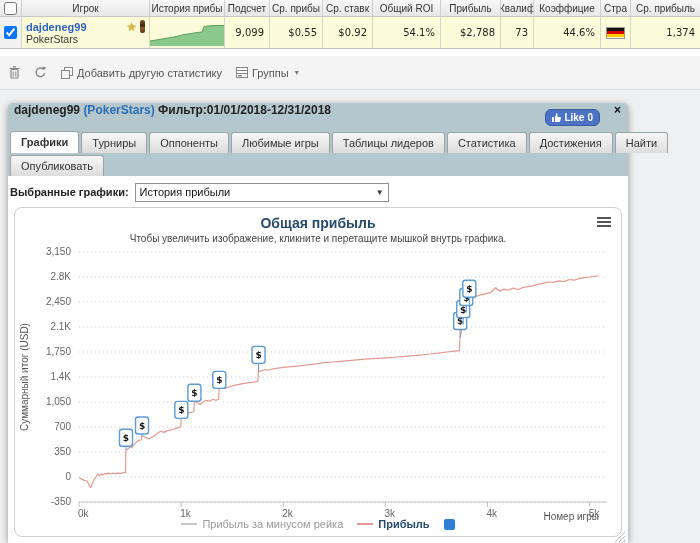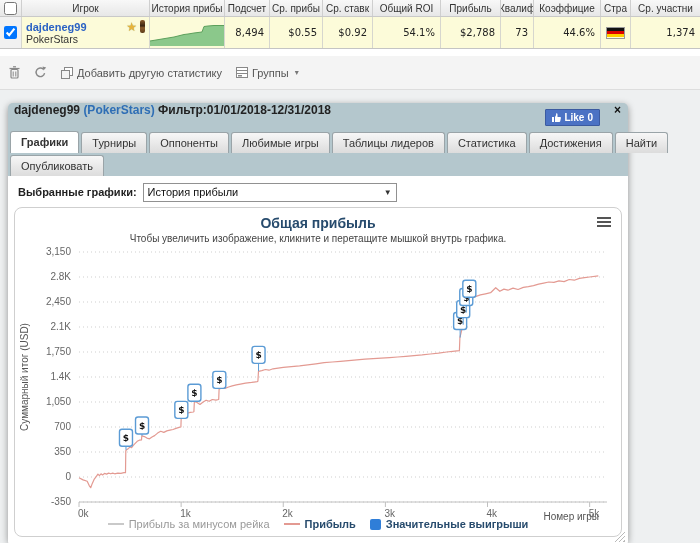--- a/index.html
+++ b/index.html
@@ -40,35 +40,35 @@
   
   .page-rest { height:461px; background:#eef0f1; }
 
   
   .panel { position:relative; width:620px; height:440px; margin-left:8px; top:13px;
            background:#b4c7cd; border-radius:5px; box-shadow:0 2px 7px rgba(0,0,0,.4); }
   .panel-header { position:relative; height:28px; display:flex; padding:0 6px; }
   .panel-title { font-size:12px; font-weight:bold; color:#222; }
   .panel-title .site { color:#2e6eb5; }
   .like-btn { position:absolute; right:28px; top:6px; height:17px; background:#4b72c4; border:1px solid #3b5aa0;
-              border-radius:1px; color:#fff; font-size:10px; font-weight:bold; display:flex; align-items:center;
+              border-radius:6px; color:#fff; font-size:10px; font-weight:bold; display:flex; align-items:center;
               gap:3px; padding:0 6px; cursor:pointer; }
   .close-x { position:absolute; right:7px; top:0px; font-size:12px; font-weight:bold; color:#111; cursor:pointer; }
 
   .tabs { padding:0 0 0 2px; }
   .tabrow { display:flex; gap:2px; height:22px; align-items:flex-end; }
   .tab { background:linear-gradient(#f7f7f7,#dcdcdc); border:1px solid #9aa4a8; border-bottom:none;
          border-radius:3px 3px 0 0; font-size:11px; color:#333; padding:4px 10px 4px 10px; height:21px;
          white-space:nowrap; cursor:pointer; }
   .tab.active { background:#fff; font-weight:bold; height:22px; position:relative; z-index:2; }
   .tabrow2 { margin-top:1px; }
 
   .panel-content { background:#fff; height:369px; border-radius:0 0 4px 4px; position:relative; padding-top:6px; }
 
-  .select-row { display:flex; align-items:center; padding-left:10px; height:20px; }
+  .select-row { display:flex; align-items:center; padding-left:2px; height:20px; }
   .select-label { font-size:11px; font-weight:bold; color:#222; margin-right:6px; }
   .gselect { width:254px; height:19px; border:1px solid #919191; background:#fff; display:flex;
              align-items:center; font-size:11px; color:#111; padding:0 4px; cursor:pointer; }
   .gselect .arrow { margin-left:auto; font-size:8px; color:#333; }
 
   
   .chart-box { margin:5px 6px 0 6px; height:330px; border:1px solid #cfcfcf; border-radius:8px;
                position:relative; background:#fff; overflow:hidden; }
   .chart-title { text-align:center; font-size:14px; font-weight:bold; color:#274b6d; margin-top:7px; }
   .chart-subtitle { text-align:center; font-size:10px; color:#444; margin-top:2px; }
@@ -104,21 +104,21 @@
     <div class="hcell c1">Игрок</div>
     <div class="hcell c2">История прибы</div>
     <div class="hcell c3">Подсчет</div>
     <div class="hcell c4">Ср. прибы</div>
     <div class="hcell c5">Ср. ставк</div>
     <div class="hcell c6">Общий ROI</div>
     <div class="hcell c7">Прибыль</div>
     <div class="hcell c8">Квалиф</div>
     <div class="hcell c9">Коэффицие</div>
     <div class="hcell c10">Стра</div>
-    <div class="hcell c11">Ср. участни</div>
+    <div class="hcell c11">Ср. прибыль</div>
   </div>
   <div class="trow drow">
     <div class="dcell c0 checkcell">
         <input type="checkbox" checked="" style="">
       </div>
     <div class="dcell c1 playercell">
       <div class="pline1">
         <a href="#" class="player-link">dajdeneg99</a>
         <span class="picons">
           <span class="star">★</span>
@@ -126,21 +126,21 @@
         </span>
       </div>
       <div class="site-name">PokerStars</div>
     </div>
     <div class="dcell c2 ctr">
       <svg class="sparkline" width="75" height="26">
           <polygon points="0,21 6,20 12,19 18,18 24,17 30,15.5 34,14.5 38,14 44,13 48,12.5 52,12 54,6.5 58,6 64,5.5 70,5.5 75,5.5 75,26 0,26" fill="#8bc88b"></polygon>
           <polyline points="0,21 6,20 12,19 18,18 24,17 30,15.5 34,14.5 38,14 44,13 48,12.5 52,12 54,6.5 58,6 64,5.5 70,5.5 75,5.5" fill="none" stroke="#5ca05c" stroke-width="1"></polyline>
         </svg>
     </div>
-    <div class="dcell c3 num">8,494</div>
+    <div class="dcell c3 num">9,099</div>
     <div class="dcell c4 num">$0.55</div>
     <div class="dcell c5 num">$0.92</div>
     <div class="dcell c6 num">54.1%</div>
     <div class="dcell c7 num">$2,788</div>
     <div class="dcell c8 num">73</div>
     <div class="dcell c9 num">44.6%</div>
     <div class="dcell c10 ctr">
       <span class="flag">
           <div style="background:#111"></div>
           <div style="background:#d00"></div>
@@ -331,21 +331,20 @@
           <span class="legend-item li-muted">
             <span class="dash"></span>
             <span>Прибыль за минусом рейка</span>
           </span>
           <span class="legend-item li-line">
             <span class="dash red"></span>
             <span>Прибыль</span>
           </span>
           <span class="legend-item li-marker">
             <span class="sq"></span>
-            <span>Значительные выигрыши</span>
           </span>
         </div>
         <div class="xaxis-title">Номер игры</div>
       </div>
 
       <div class="resize-handle"></div>
     </div>
   </div>
 </div>
 

